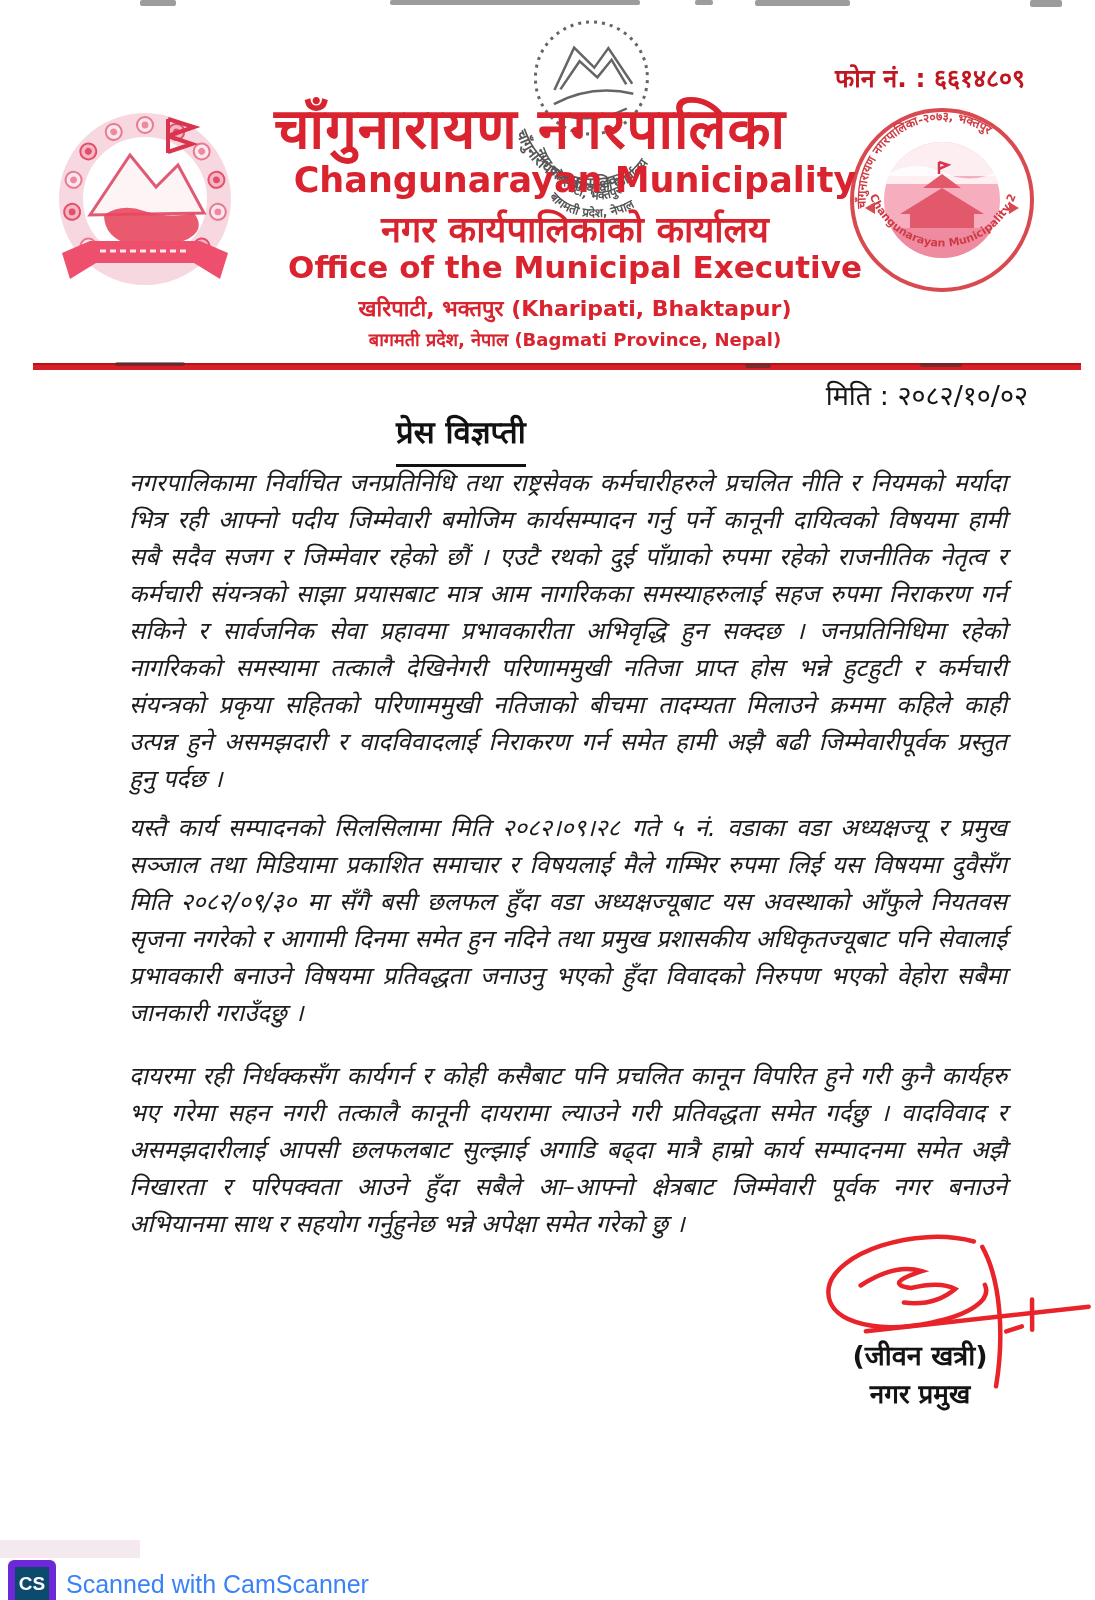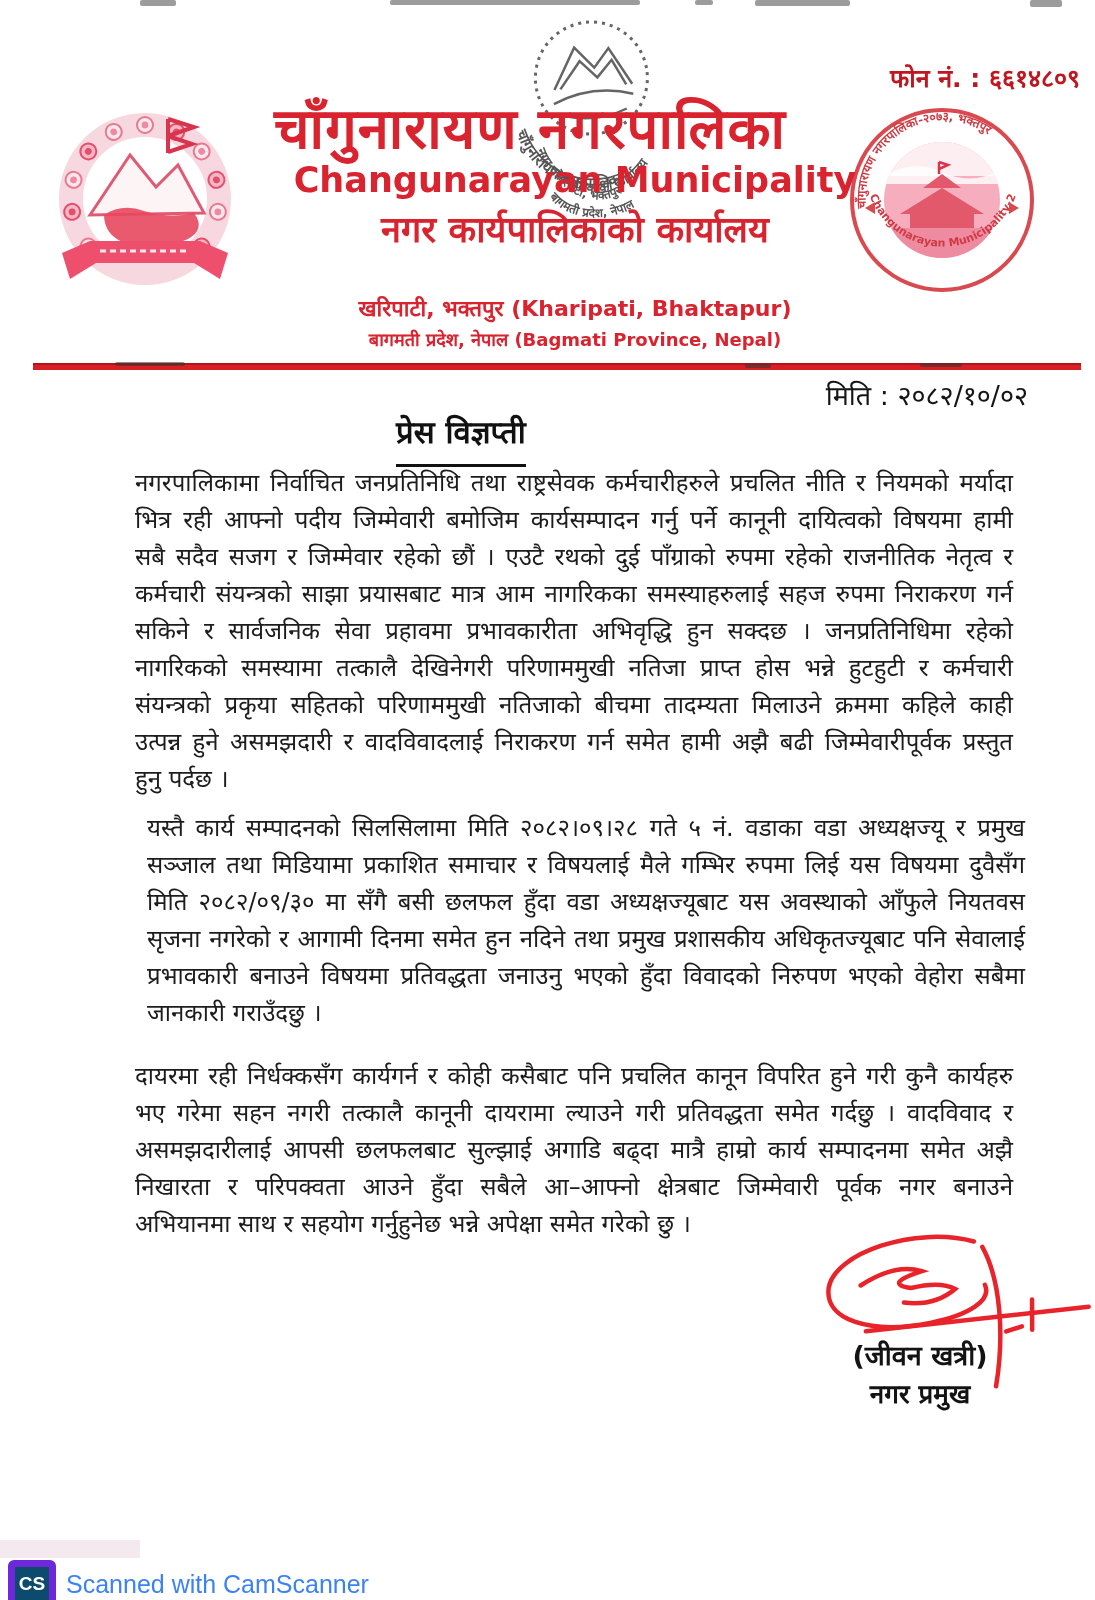--- a/index.html
+++ b/index.html
@@ -5,41 +5,41 @@
   html,body{margin:0;padding:0;background:#e9e9e9;}
   .page{
     position:relative;width:1095px;height:1600px;margin:0 auto;
     background:#ffffff;overflow:hidden;
     font-family:"DejaVu Sans",sans-serif;
   }
   
   .artifact{position:absolute;background:#4a4a4a;opacity:.55;border-radius:2px;}
   .pink-smudge{position:absolute;left:0;top:1540px;width:140px;height:18px;background:#f2e4ec;opacity:.8;}
   
-  .phone{position:absolute;left:835px;top:60px;width:245px;text-align:right;
+  .phone{position:absolute;left:835px;top:60px;width:245px;text-align:left;
          color:#c0161f;font-size:25px;font-weight:bold;}
   .hdr{position:absolute;left:130px;width:890px;text-align:center;color:#d9232e;}
   .title-np{top:88px;font-size:56px;font-weight:bold;letter-spacing:1px;transform:translateX(-45px);}
   .title-en{top:160px;font-size:35px;font-weight:bold;}
   .office-np{top:204px;font-size:36px;font-weight:bold;}
   .office-en{top:249px;font-size:31px;font-weight:bold;}
   .addr1{top:292px;font-size:22px;font-weight:bold;}
   .addr2{top:327px;font-size:18px;font-weight:bold;}
   .emblem-left{position:absolute;left:52px;top:103px;}
   .stamp-center{position:absolute;left:498px;top:16px;opacity:.92;}
   .stamp-right{position:absolute;left:845px;top:96px;}
   .red-rule{position:absolute;left:33px;top:363px;width:1048px;height:5px;background:#d81f26;border-top:2px solid #b3141c;}
   .rule-smudge{position:absolute;height:4px;background:#333;opacity:.55;border-radius:2px;}
   
   .date-line{position:absolute;left:600px;top:376px;width:428px;text-align:right;
              color:#151515;font-size:27px;}
   .doc-title{position:absolute;left:396px;top:410px;color:#111;
              font-size:31px;font-weight:bold;border-bottom:3px solid #111;padding-bottom:12px;}
-  .para{position:absolute;left:135px;width:878px;color:#1c1c1c;font-size:24px;line-height:37px;}
-  .p1{top:465px;} .p2{top:810px;margin-left:12px;} .p3{top:1058px;}
+  .para{position:absolute;left:129px;width:878px;color:#1c1c1c;font-size:24px;line-height:37px;font-style:italic;}
+  .p1{top:465px;} .p2{top:810px;} .p3{top:1058px;}
   .ln{text-align:justify;text-align-last:justify;}
   .ln.last{text-align-last:left;}
   
   .sig{position:absolute;left:800px;top:1222px;}
   .sig-name{position:absolute;left:790px;top:1336px;width:260px;text-align:center;
             color:#131313;font-size:27px;font-weight:bold;}
   .sig-role{position:absolute;left:790px;top:1375px;width:260px;text-align:center;
             color:#131313;font-size:26px;font-weight:bold;}
   
   .footer{position:absolute;left:8px;top:1560px;display:flex;align-items:center;gap:10px;
@@ -146,20 +146,21 @@
         <text font-size="11"><textPath href="#arcR2" startOffset="2">Changunarayan Municipality-2073, Bhaktapur</textPath></text>
       </g>
       <path d="M20,112 l10,-6 l0,12 Z M174,112 l-10,-6 l0,12 Z" fill="#d94a50"></path>
     </svg>
   </div>
 
   <div class="phone">फोन नं. : ६६१४८०९</div>
   <div class="hdr title-np">चाँगुनारायण नगरपालिका</div>
   <div class="hdr title-en">Changunarayan Municipality</div>
   <div class="hdr office-np">नगर कार्यपालिकाको कार्यालय</div>
+  <div class="hdr office-en">Office of the Municipal Executive</div>
   <div class="hdr addr1">खरिपाटी, भक्तपुर (Kharipati, Bhaktapur)</div>
   <div class="hdr addr2">बागमती प्रदेश, नेपाल (Bagmati Province, Nepal)</div>
 
   <div class="red-rule"></div>
   <div class="rule-smudge" style="left:115px;top:362px;width:70px;"></div>
   <div class="rule-smudge" style="left:745px;top:364px;width:26px;"></div>
   <div class="rule-smudge" style="left:920px;top:363px;width:42px;"></div>
 
   <div class="date-line">मिति : २०८२/१०/०२</div>
   <div class="doc-title">प्रेस विज्ञप्ती</div>

